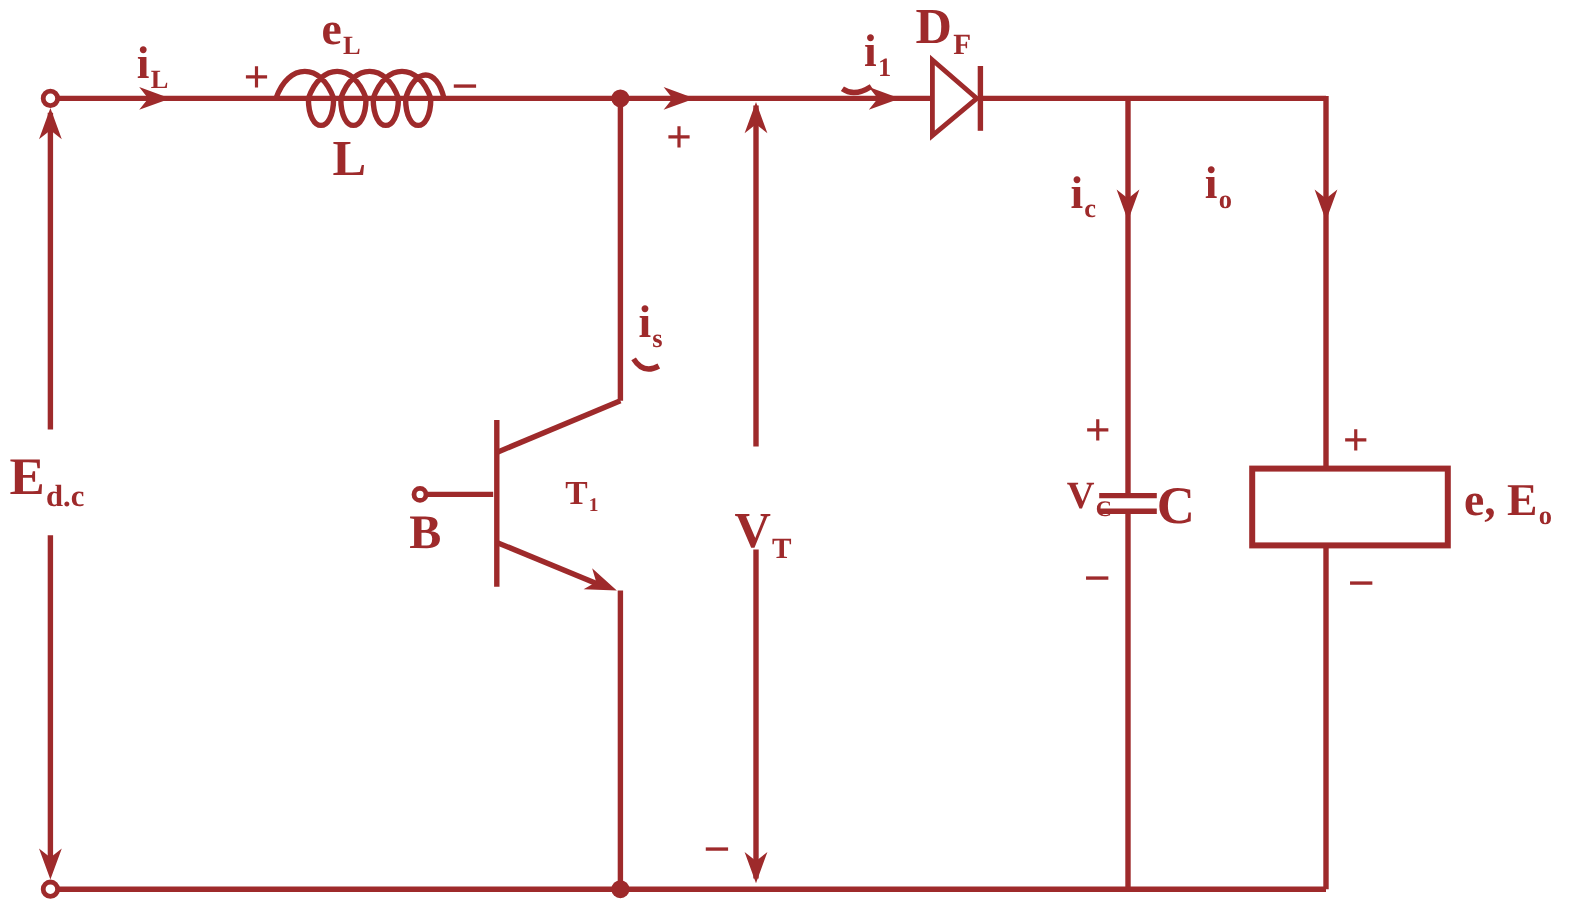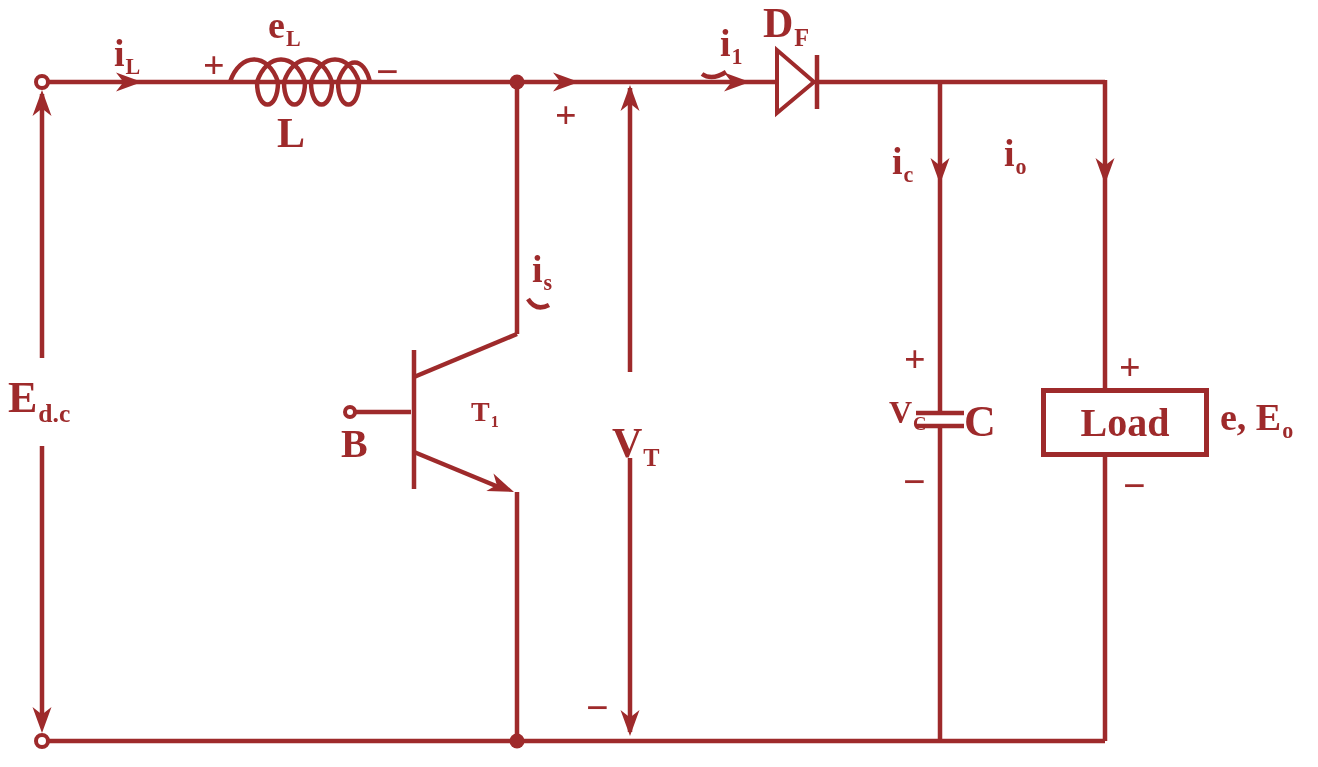--- a/index.html
+++ b/index.html
@@ -120,19 +120,16 @@
   <span class="lbl" style="left:763px; top:2px; font-size:42px;"><span>D</span><span class="s">F</span></span>
 
   <span class="lbl" style="left:892px; top:142px;"><span>i</span><span class="s">c</span></span>
   <span class="lbl" style="left:904px; top:340px;">+</span>
   <span class="lbl" style="left:853px; top:396px; font-size:32px;margin-left:36px;"><span>V</span><span class="s">C</span></span>
   <span class="lbl" style="left:964px; top:400px; font-size:44px;">C</span>
   <span class="lbl" style="left:903px; top:462px; font-size:40px;">−</span>
 
   <span class="lbl" style="left:1004px; top:134px;text-align:center;"><span>i</span><span class="s">o</span></span>
   <span class="lbl" style="left:1119px; top:348px;">+</span>
-  <div class="load-text-wrap">
-    <span class="lbl" style="position:static; font-size:40px;">Load</span>
-  </div>
   <span class="lbl" style="left:1220px; top:398px;"><span>e, E</span><span class="s">o</span></span>
   <span class="lbl" style="left:1123px; top:466px; font-size:40px;">−</span>
 
 </div>
 
 </body></html>

